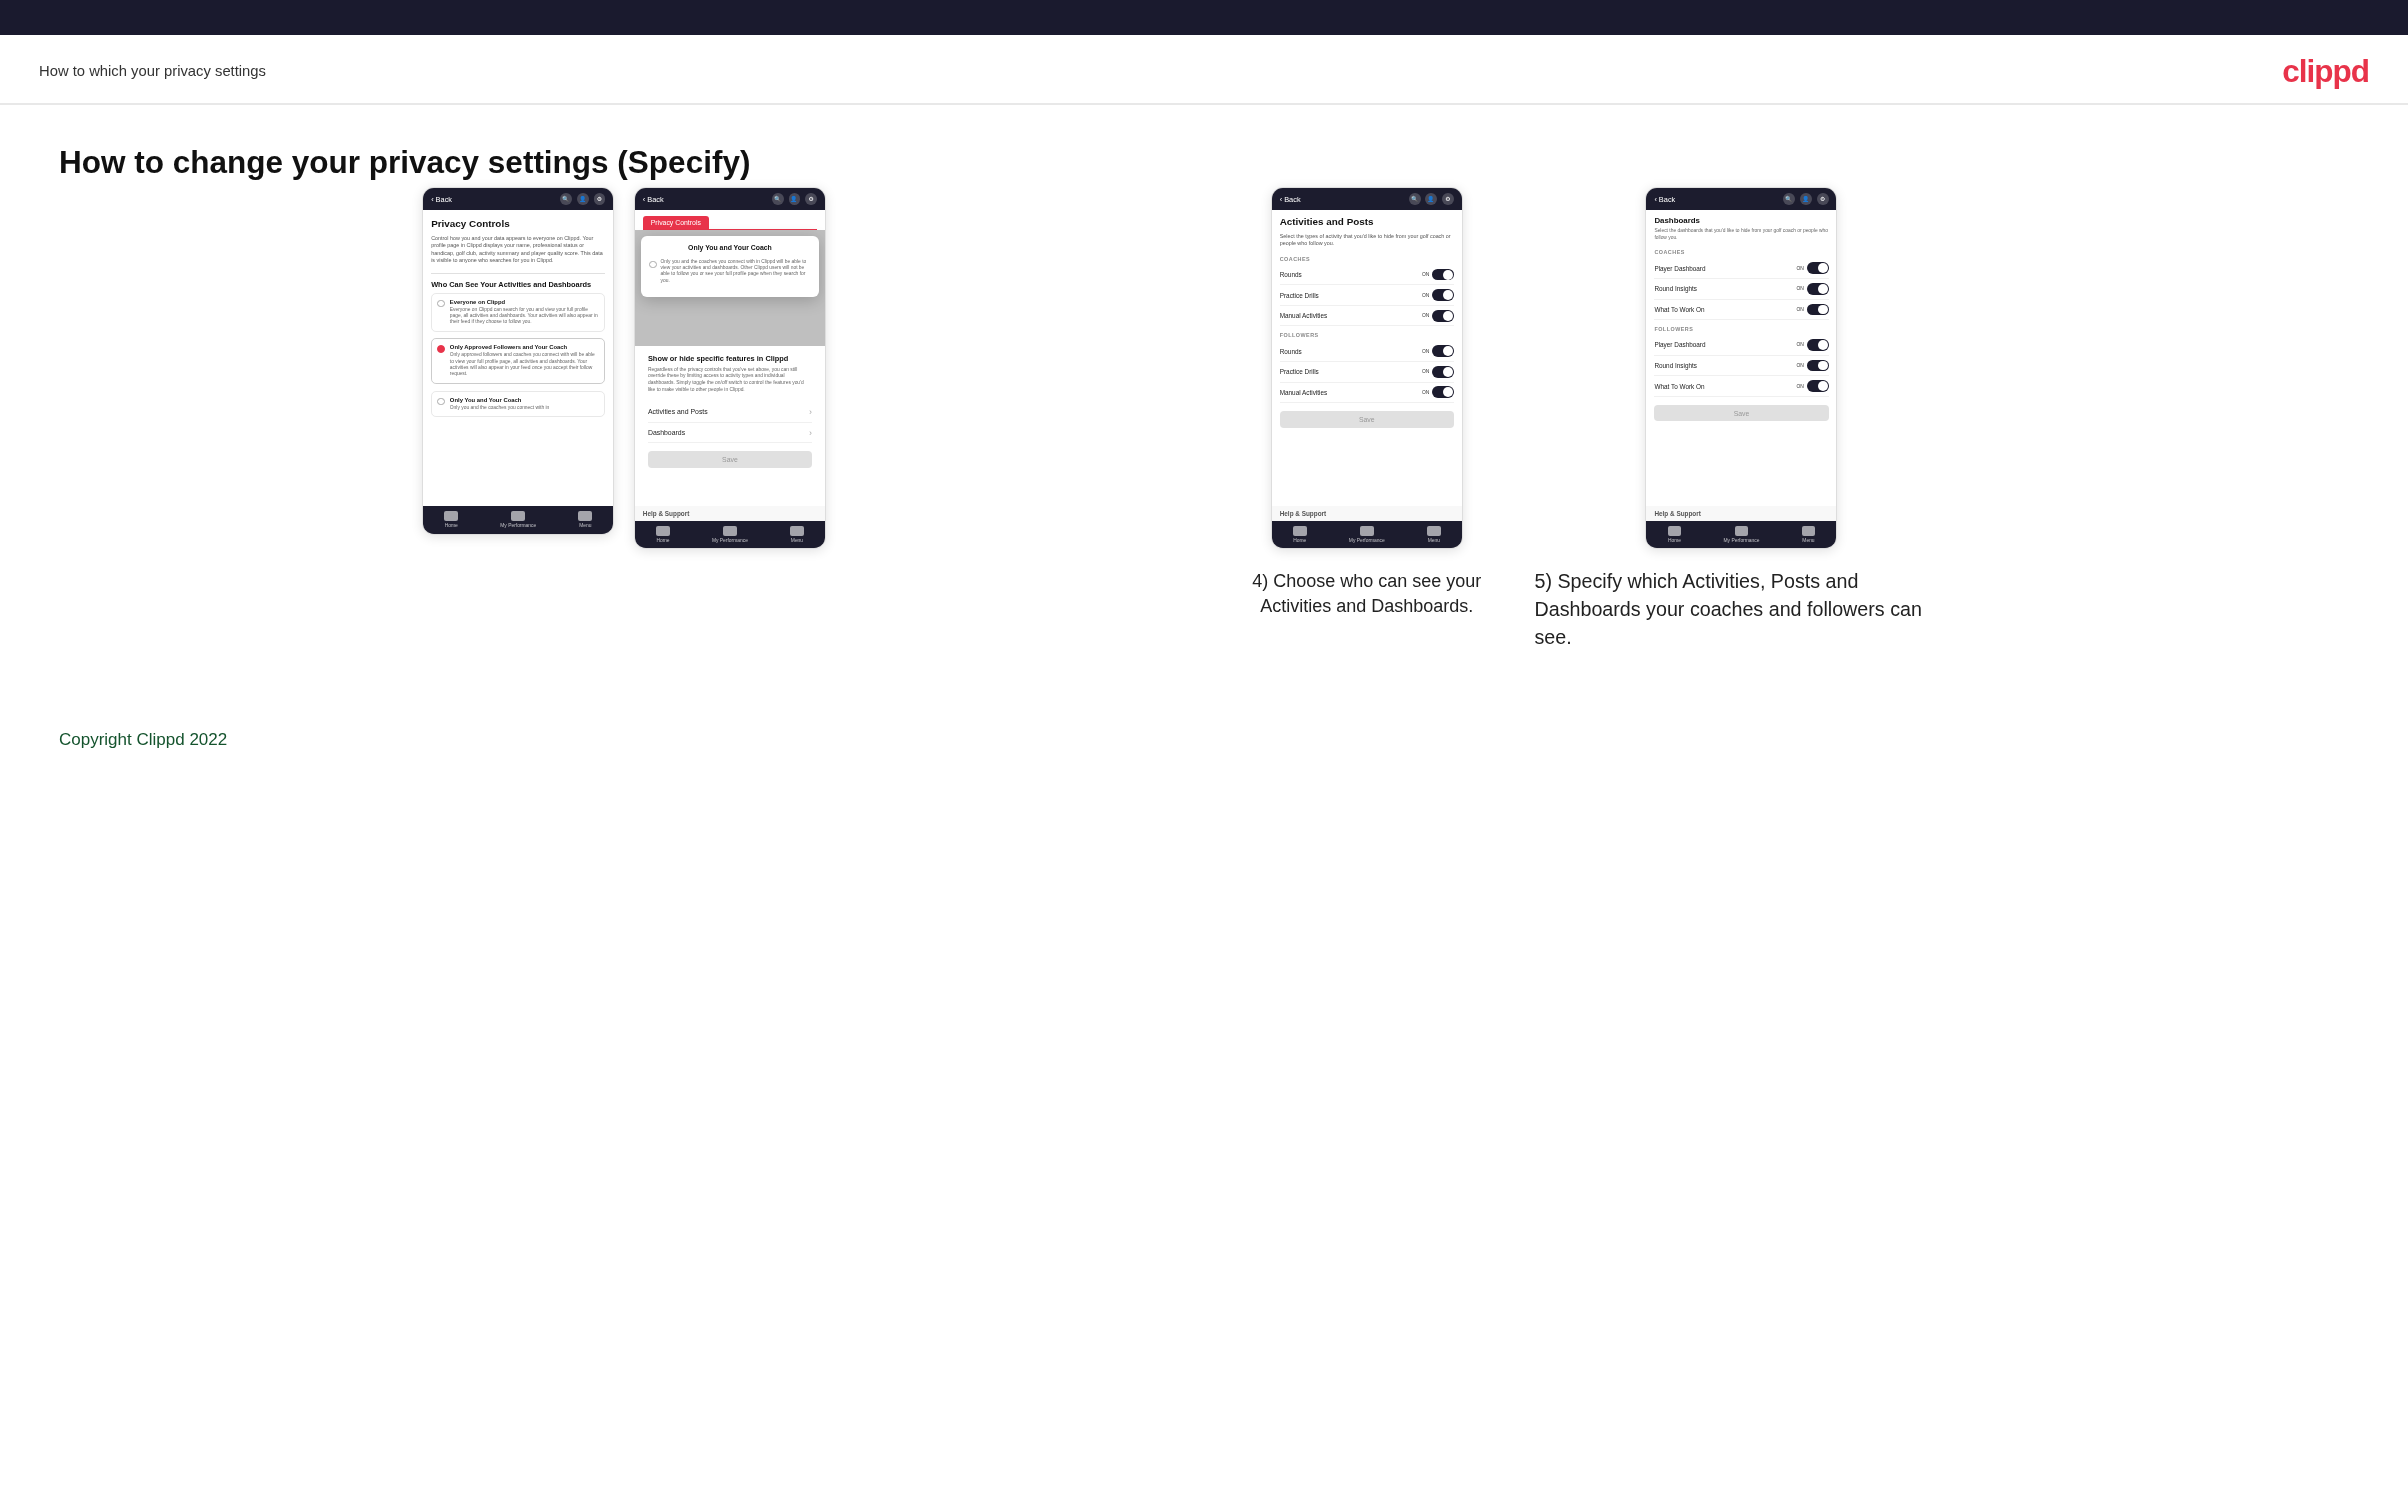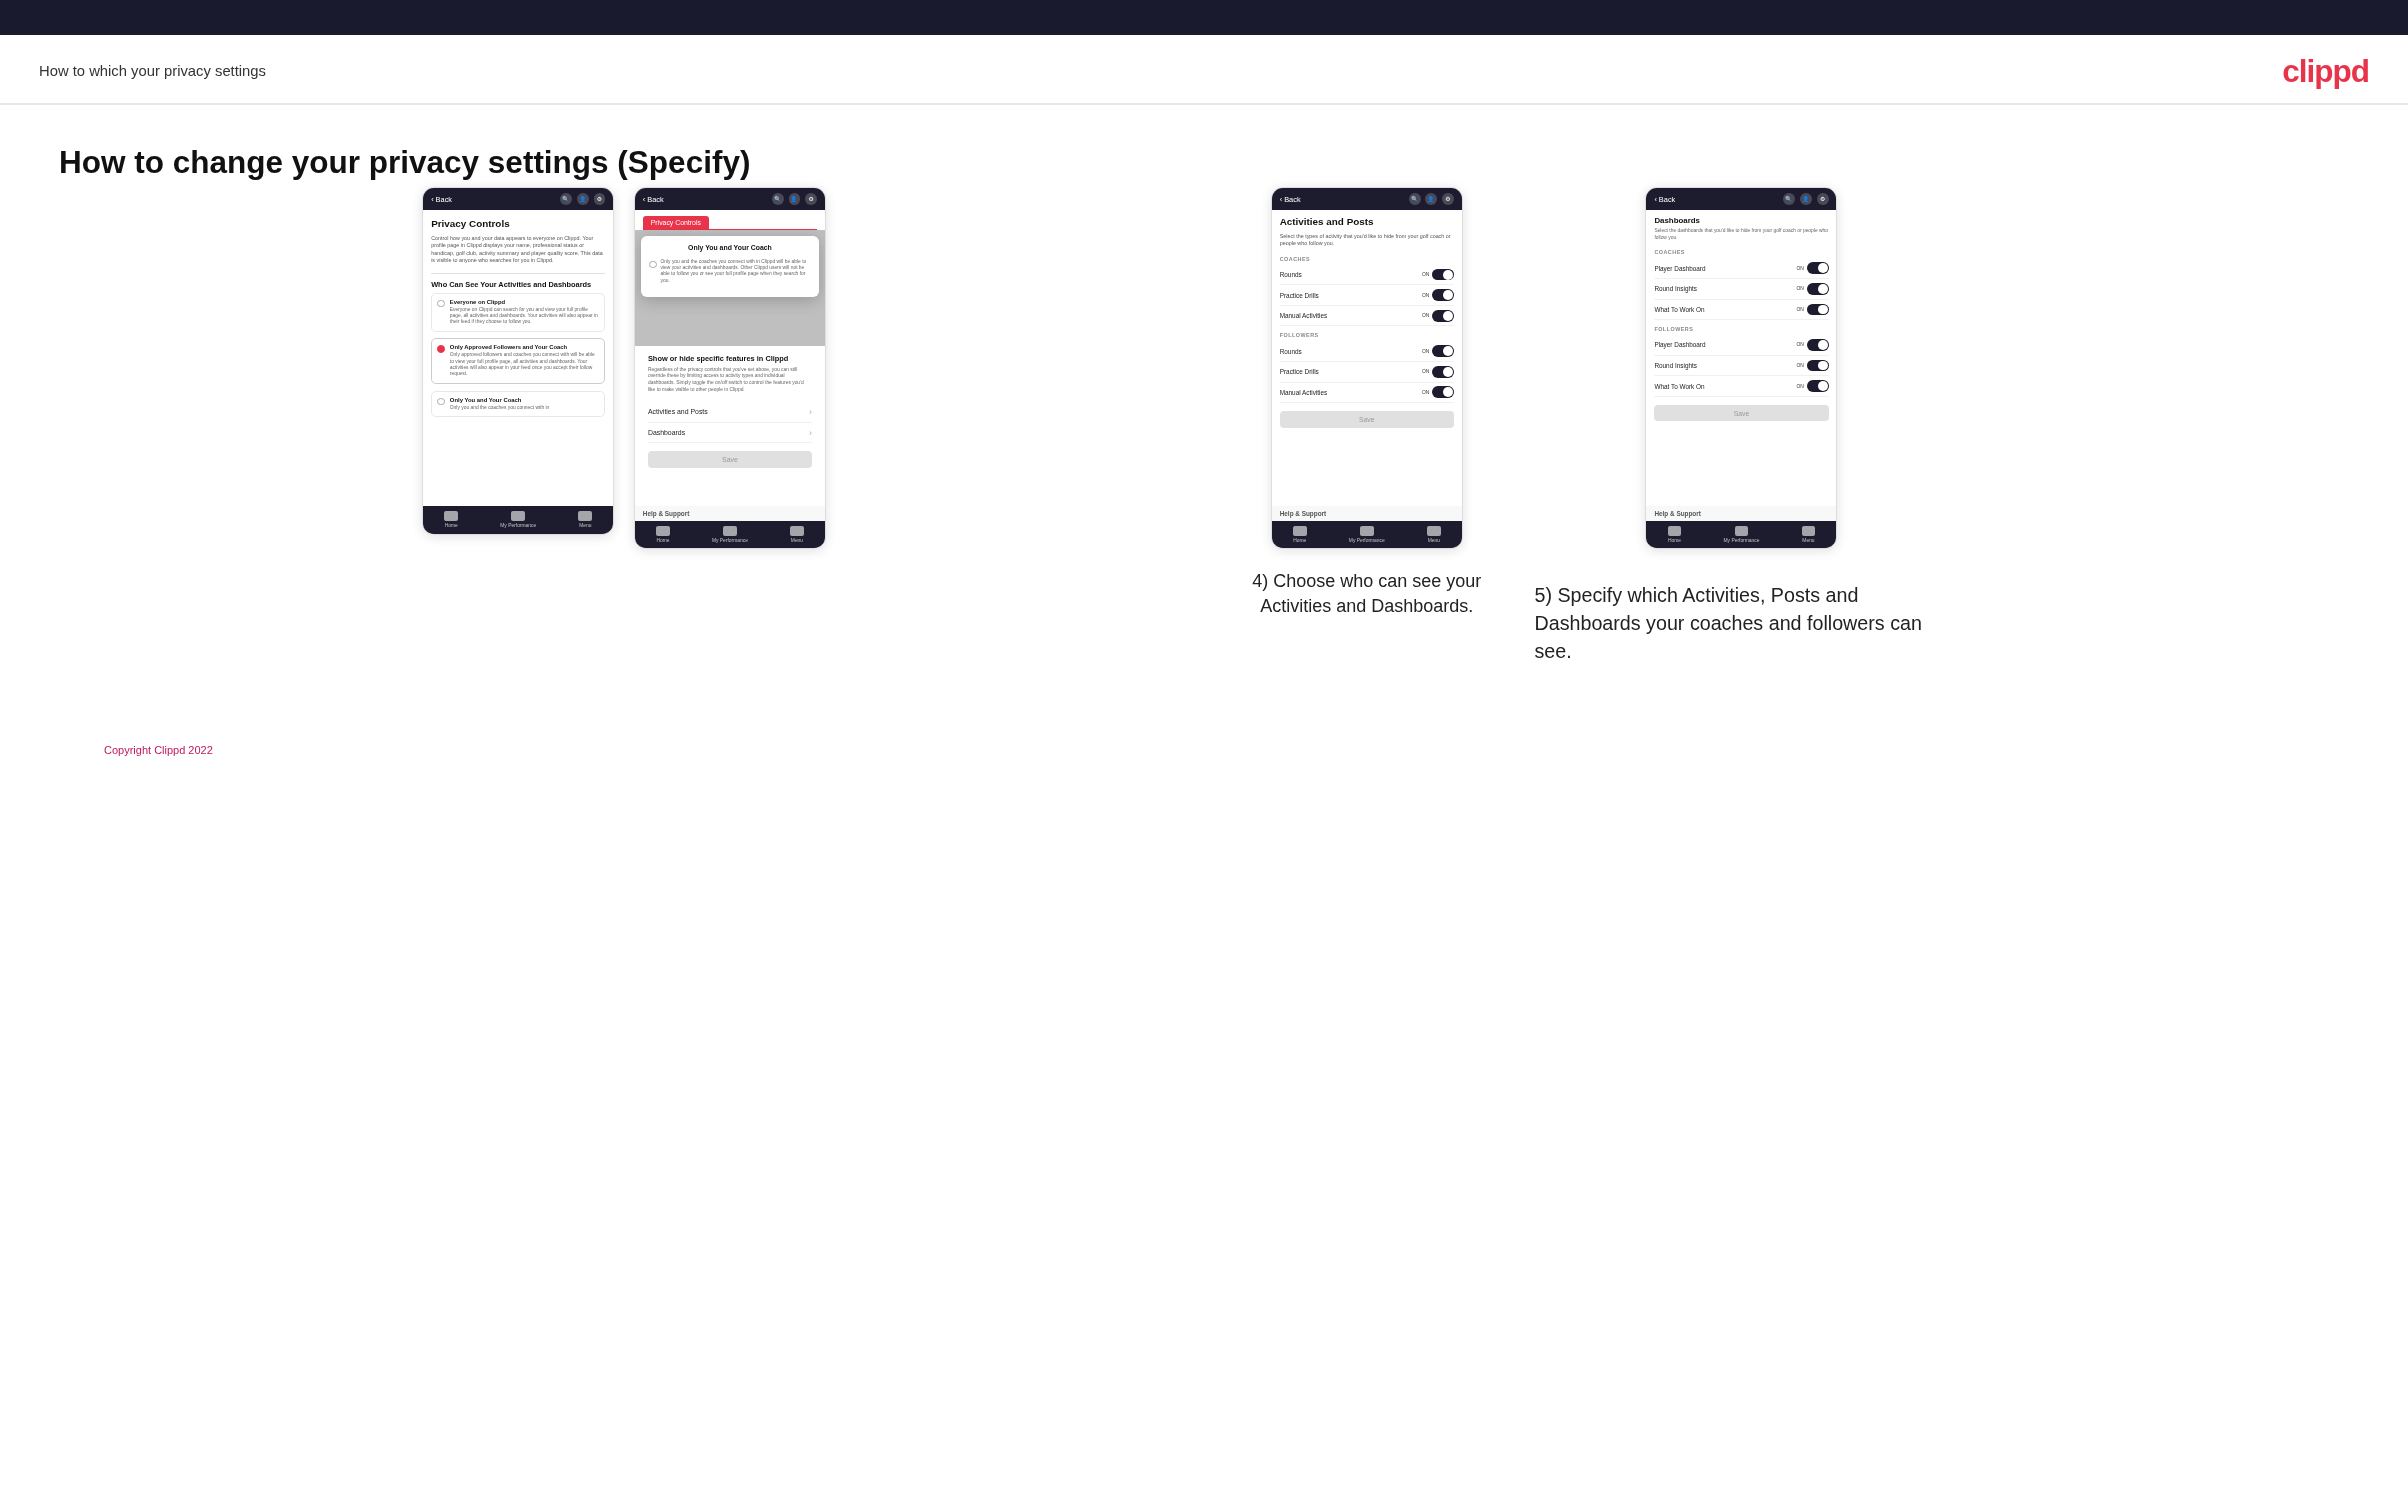--- a/index.html
+++ b/index.html
@@ -354,23 +354,22 @@
     }
 
     .caption-large {
       font-size: 19.7px;
       max-width: 414px;
       line-height: 1.4;
     }
 
     .copyright {
       padding: 19.7px 59px;
-      font-size: 11px;
-      color: #be185d;
-      margin-left: 45px;
+      font-size: 17px;
+      color: #14532d;
     }
 
     
     .activities-screen .phone-content {
       padding-top: 5.9px;
     }
 
     
     .dashboards-screen .phone-content {
       padding-top: 5.9px;
@@ -687,21 +686,21 @@
               <div class="bottom-nav-item">
                 <div class="bottom-nav-icon"></div>
                 <span class="bottom-nav-label">My Performance</span>
               </div>
               <div class="bottom-nav-item">
                 <div class="bottom-nav-icon"></div>
                 <span class="bottom-nav-label">Menu</span>
               </div>
             </div>
           </div>
-          <div class="caption caption-large" style="margin-top:33px; text-align:left;">5) Specify which Activities, Posts and Dashboards your  coaches and followers can see.</div>
+          <div class="caption caption-large" style="margin-top:19px; text-align:left;">5) Specify which Activities, Posts and Dashboards your  coaches and followers can see.</div>
         </div>
 
       </div>
     </div>
 
   </div>
 </div>
 
 <div class="copyright">Copyright Clippd 2022</div>
 

